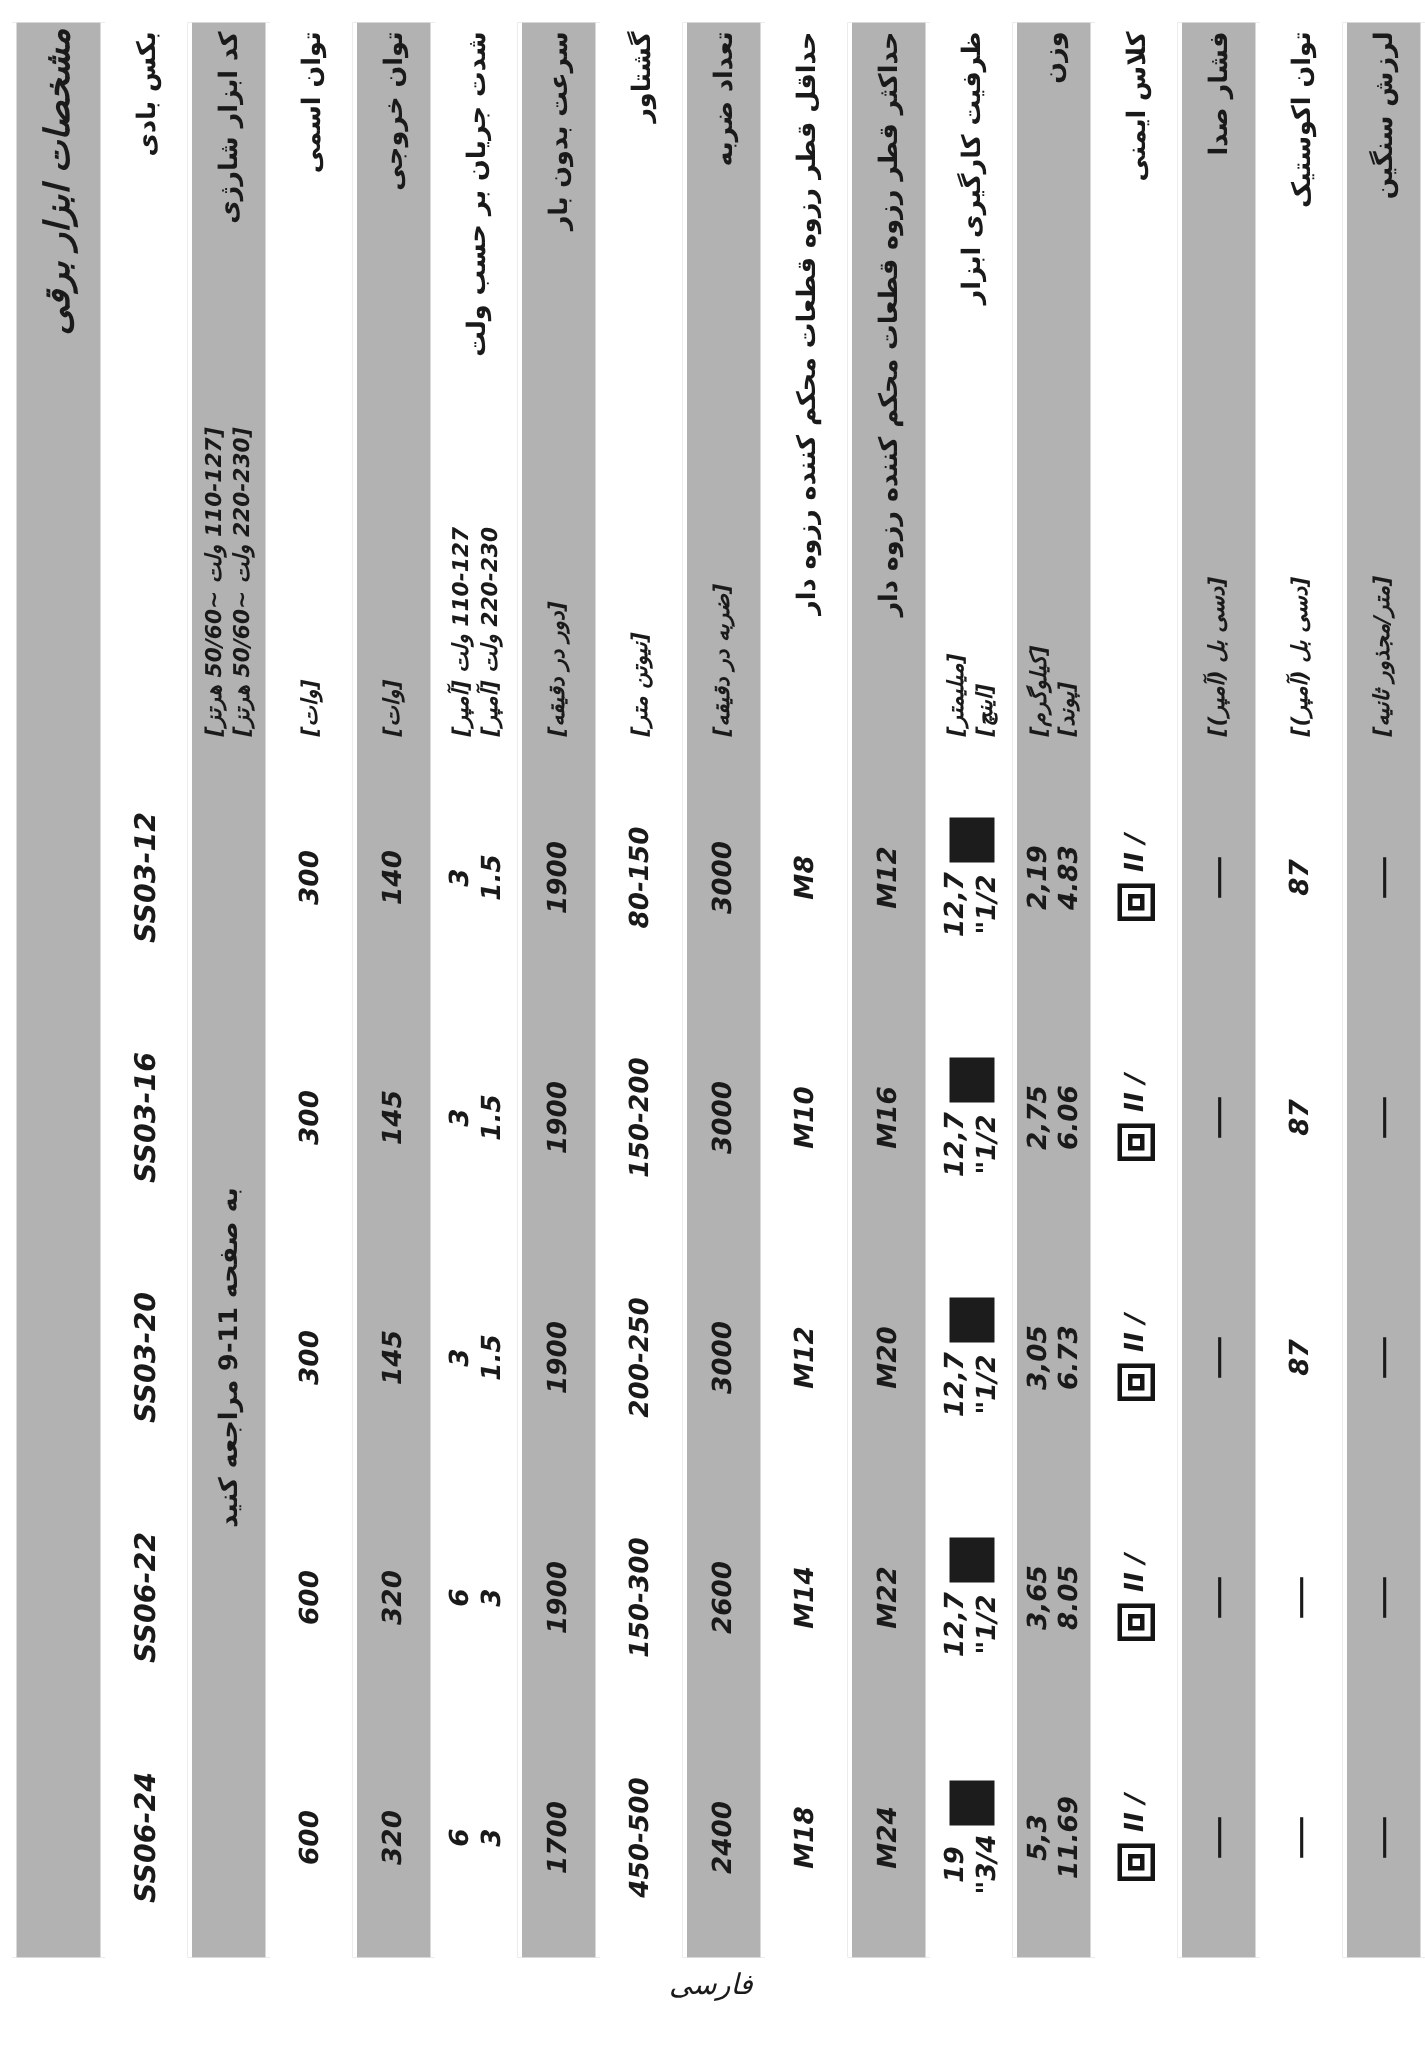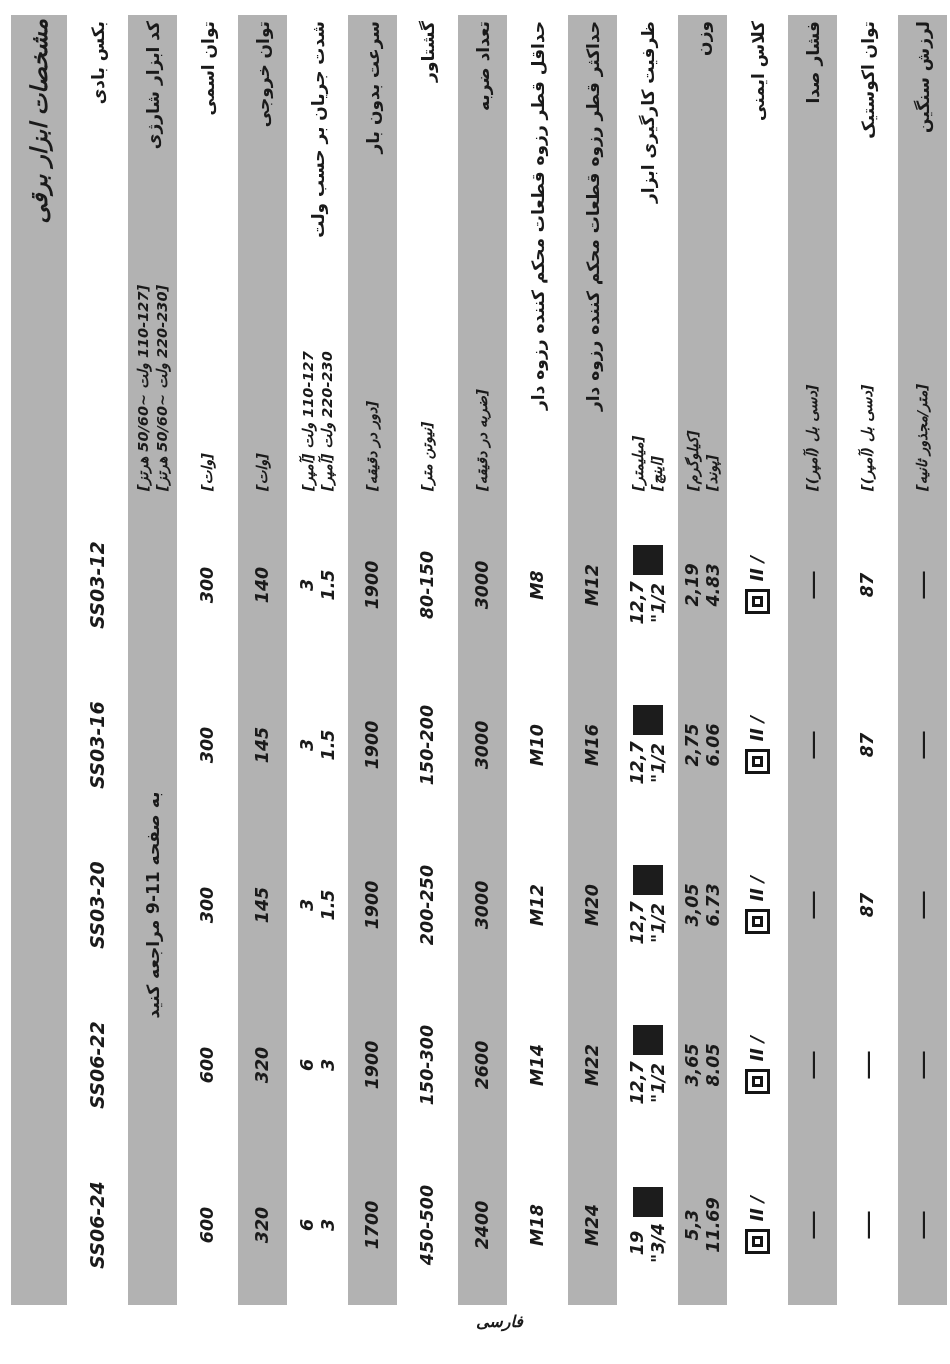--- a/index.html
+++ b/index.html
@@ -23,22 +23,22 @@
   .c-note{width:800px;flex:none;text-align:center;font-weight:bold;font-size:17px;}
   .page-title{font-weight:bold;font-style:italic;font-size:23px;padding-right:4px;}
   .dash{font-size:30px;font-weight:normal;font-style:normal;}
   .cap{display:flex;align-items:center;justify-content:center;gap:6px;}
   .cap .sq{width:30px;height:30px;background:#1c1c1c;flex:none;}
   .cap .nums{display:flex;flex-direction:column;}
   .safety{display:flex;align-items:center;justify-content:center;gap:8px;}
   .dsq{width:25px;height:25px;border:3px solid #141414;background:#fff;flex:none;
        display:flex;align-items:center;justify-content:center;box-sizing:border-box;}
   .dsq i{display:block;width:11px;height:11px;border:3px solid #141414;box-sizing:border-box;}
-  .footer-lang{position:absolute;left:446px;top:1312px;font-weight:bold;font-style:italic;
-               font-size:16px;direction:rtl;margin-left:30px;}
+  .footer-lang{position:absolute;left:446px;top:1312px;font-weight:normal;font-style:italic;
+               font-size:19px;direction:rtl;}
 </style>
 </head>
 <body>
 
 <div class="sheet">
   <div class="sheet-inner">
     <div class="row shaded title-row">
       <div class="page-title">مشخصات ابزار برقی</div>
     </div>
     <div id="rows-host">

